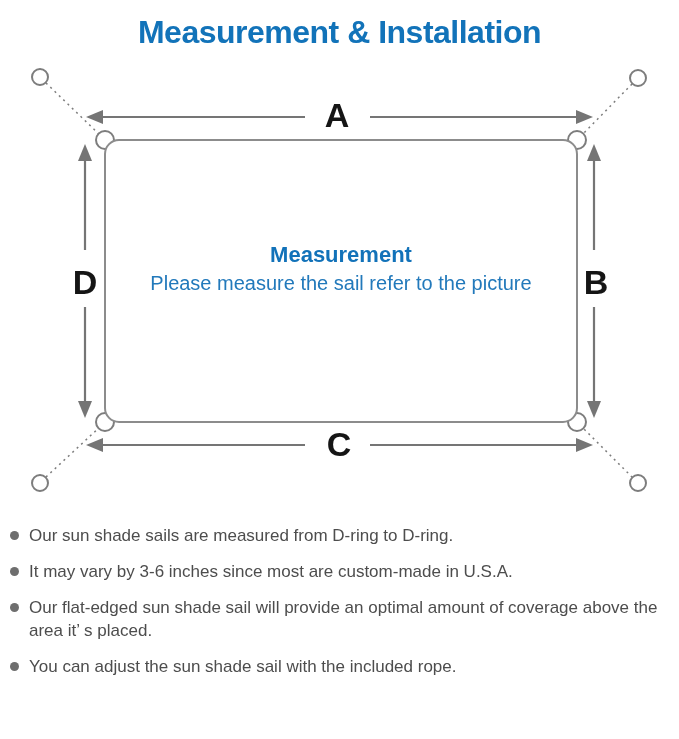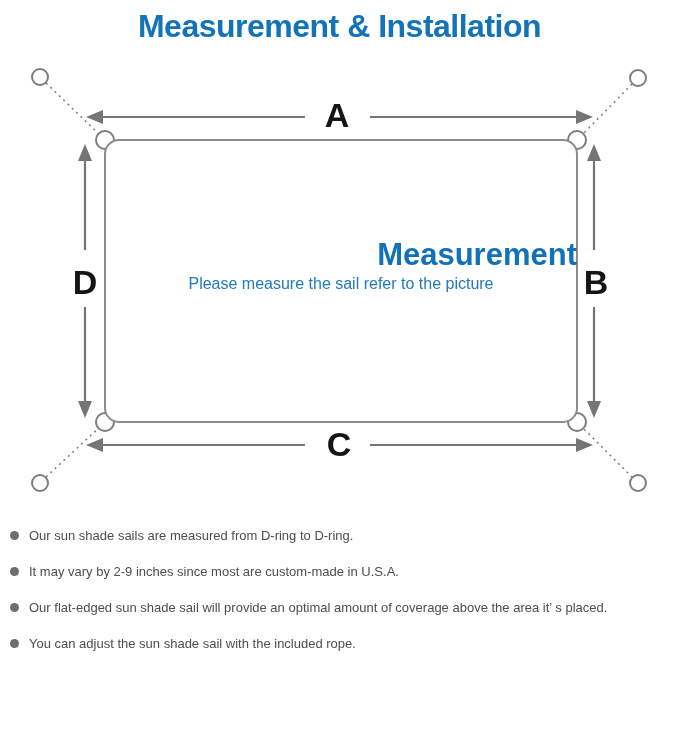--- a/index.html
+++ b/index.html
@@ -4,55 +4,54 @@
 <style>
   html,body{margin:0;padding:0;background:#ffffff;}
   .page{
     position:relative;
     width:679px;height:739px;
     background:#ffffff;
     font-family:"Liberation Sans", sans-serif;
     overflow:hidden;
   }
   .title{
-    position:absolute;top:6px;left:0;width:679px;
+    position:absolute;top:12px;left:0;width:679px;
     text-align:center;
     font-size:32px;font-weight:bold;
     letter-spacing:-0.5px;
     color:#1273b9;
     padding-top:2px;
   }
   .diagram{
     position:absolute;top:0;left:0;
   }
   .center-text{
     position:absolute;
     left:105px;top:241px;width:472px;
     text-align:center;
     pointer-events:none;
   }
   .center-heading{
-    font-size:31px;font-weight:bold;color:#1272b9;
+    font-size:22px;font-weight:bold;color:#1272b9;
     line-height:28px;
-    text-align:right;
   }
   .center-sub{
     margin-top:5px;
-    font-size:16px;color:#2279bb;
+    font-size:20px;color:#2279bb;
     line-height:19px;
   }
   .notes{
     position:absolute;top:524px;left:10px;right:4px;
     margin:0;padding:0;list-style:none;
   }
   .notes li{
     position:relative;
     padding-left:19px;
     margin-bottom:13px;
-    font-size:13px;line-height:23px;
+    font-size:17px;line-height:23px;
     color:#4d4d4d;
   }
   .notes li .dot{
     position:absolute;left:0;top:7px;
     width:9px;height:9px;border-radius:50%;
     background:#6e6e6e;
   }
   svg text.dim-label{
     font-family:"Liberation Sans", sans-serif;
     font-size:34px;font-weight:bold;fill:#151515;
@@ -125,21 +124,21 @@
     <div class="center-sub">Please measure the sail refer to the picture</div>
   </div>
 
   <ul class="notes">
     <li>
       <span class="dot"></span>
       <span>Our sun shade sails are measured from D-ring to D-ring.</span>
     </li>
     <li>
       <span class="dot"></span>
-      <span>It may vary by 2-9 inches since most are custom-made in U.S.A.</span>
+      <span>It may vary by 3-6 inches since most are custom-made in U.S.A.</span>
     </li>
     <li>
       <span class="dot"></span>
       <span>Our flat-edged sun shade sail will provide an optimal amount of coverage above the area it’ s placed.</span>
     </li>
     <li>
       <span class="dot"></span>
       <span>You can adjust the sun shade sail with the included rope.</span>
     </li>
   </ul>

